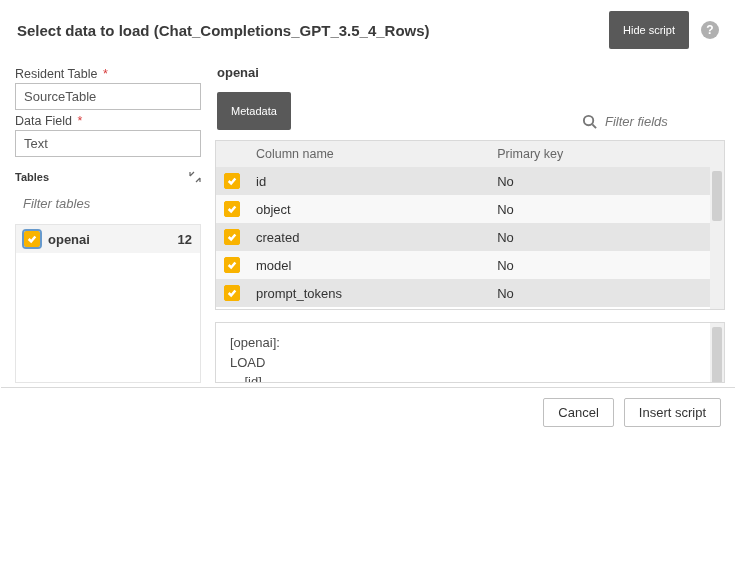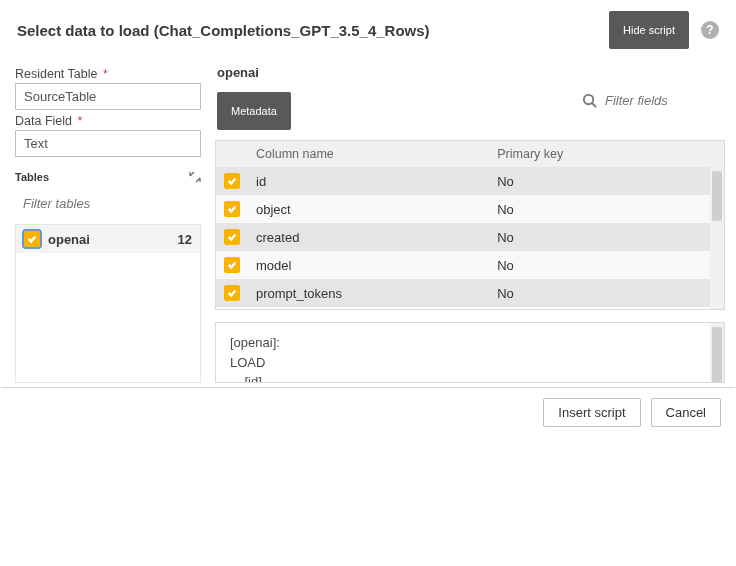--- a/index.html
+++ b/index.html
@@ -23,21 +23,21 @@
   .table-list { margin-top:10px; border:1px solid #e5e5e5; flex:1; overflow:auto; background:#fff;}
   .table-item { display:flex; align-items:center; padding:6px 8px; background:#f4f4f4; }
   .chk { width:16px; height:16px; border-radius:2px; display:flex; align-items:center; justify-content:center; flex-shrink:0;}
   .chk.on { background:#f9b300; border:1px solid #f9b300; }
   .chk.on.sel { outline:2px solid #6699cc; }
   .chk svg { width:10px; height:10px; stroke:#fff; stroke-width:3; fill:none; }
   .table-item .name { margin-left:8px; font-weight:700; color:#3a3a3a; flex:1; font-size:13px;}
   .table-item .count { font-weight:700; color:#3a3a3a; }
   .right { flex:1; display:flex; flex-direction:column; padding:4px 4px 4px 8px; overflow:hidden;}
   .right-title { font-weight:700; color:#3a3a3a; font-size:13px; padding:2px 0 10px 2px;}
-  .mid-row { display:flex; align-items:flex-start; padding:2px 2px 10px 2px;}
+  .mid-row { display:flex; align-items:flex-end; padding:2px 2px 10px 2px;}
   .filter-fields { display:flex; align-items:center; flex:1; justify-content:flex-end;}
   .filter-fields .mag { width:15px; height:15px; margin-right:6px;}
   .filter-fields input { border:none; outline:none; font-style:italic; color:#888; font-size:13px; width:120px;}
   .columns-box { border:1px solid #d9d9d9; height:170px; display:flex; flex-direction:column; overflow:hidden;}
   .col-head-row, .col-row { display:flex; align-items:center; }
   .col-head-row { background:#f0f0f0; color:#666; font-size:12.5px; }
   .col-head-row > div, .col-row > div { padding:6px 8px; }
   .c-chk { width:32px; display:flex; align-items:center; justify-content:center;}
   .c-name { flex:1.1; }
   .c-pk { flex:1; }
@@ -212,17 +212,17 @@
     [total_tokens],</div>
         <div class="scroll-stub">
           <div class="thumb" style="top:4px;height:80px;"></div>
         </div>
       </div>
 
     </div>
   </div>
 
   <div class="footer">
+    <button class="btn-light">Cancel</button>
     <button class="btn-light">Insert script</button>
-    <button class="btn-light">Cancel</button>
   </div>
 
 </div>
 
 </body></html>

